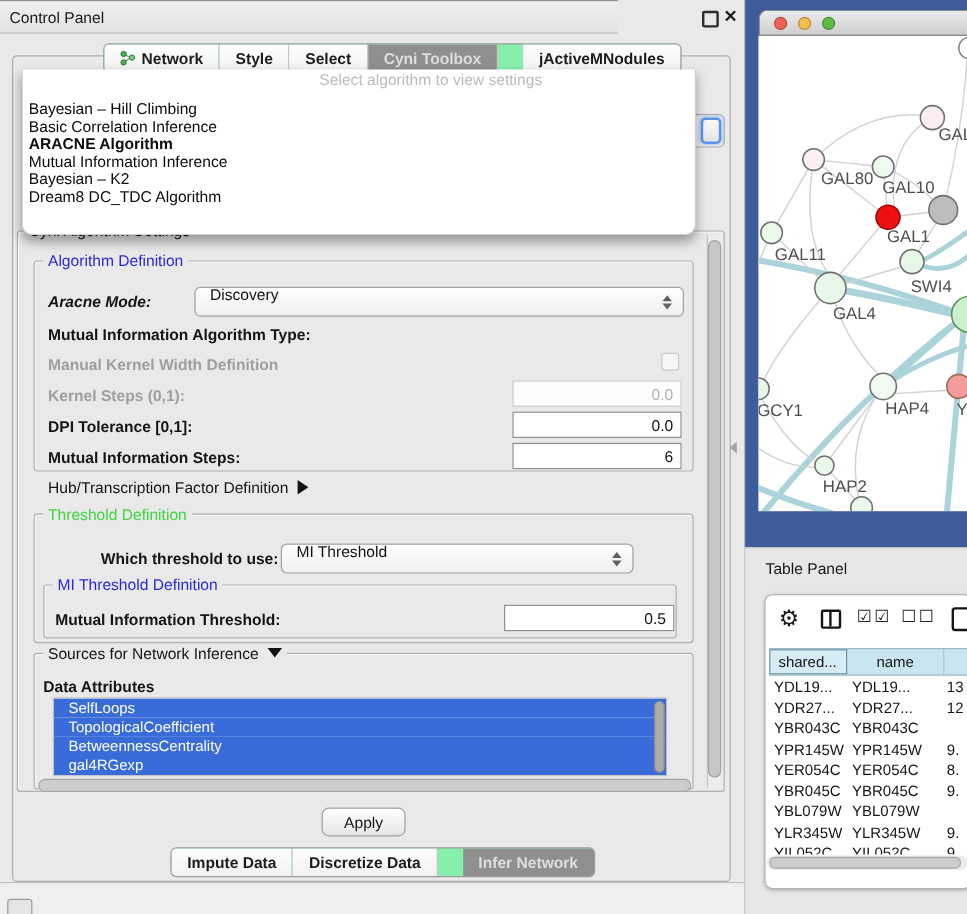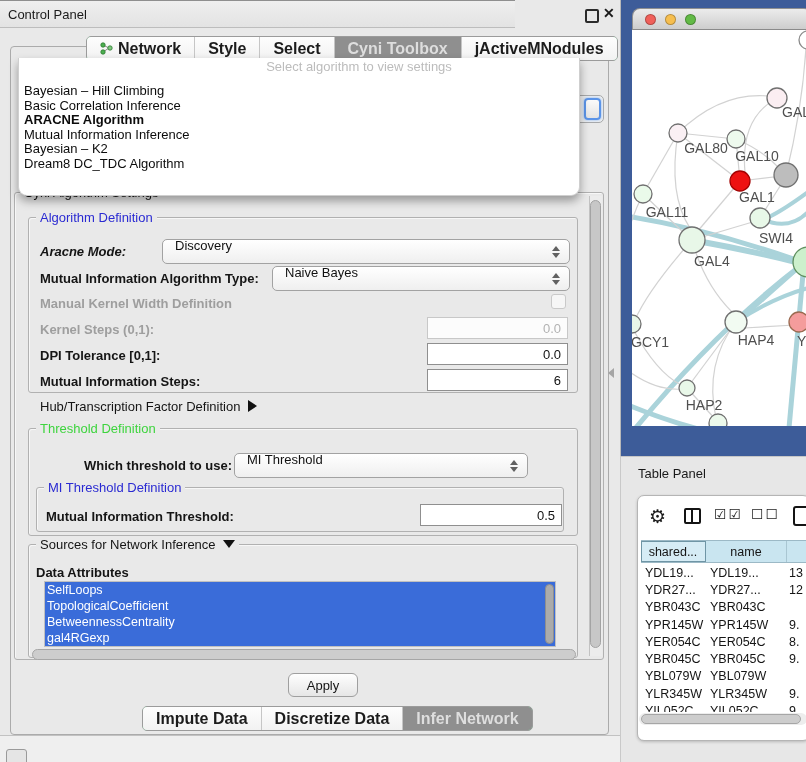--- a/index.html
+++ b/index.html
@@ -7,24 +7,24 @@
        font-family:"Liberation Sans",sans-serif;color:#151515;}
   
   .cp-header{position:absolute;left:0;top:0;width:515px;height:28px;
     background:linear-gradient(#efefef,#e3e3e3);border-top:1px solid #8f8f8f;
     border-bottom:1px solid #bdbdbd;box-sizing:border-box;}
   .cp-title{position:absolute;left:8px;top:6px;font-size:13px;color:#1a1a1a;}
   .float-box{position:absolute;left:585px;top:9px;width:10px;height:10px;border:2px solid #2b2b2b;border-radius:2px;}
   .close-x{position:absolute;left:603px;top:5px;font-size:14px;font-weight:bold;color:#1a1a1a;}
   
   .seg-tabs{position:absolute;display:flex;height:23px;border:1px solid #9b9b9b;border-radius:5px;
-    overflow:hidden;background:#86efac;font-size:16px;font-weight:bold;color:#1c1c1c;text-align:right;}
+    overflow:hidden;background:#86efac;font-size:13px;font-weight:bold;color:#1c1c1c;text-align:right;}
   .seg-tab{display:flex;align-items:center;gap:5px;padding:0 13px;border-right:1px solid #c6c6c6;
     background:linear-gradient(#fdfdfd,#f2f2f2);white-space:nowrap;line-height:23px;}
-  .seg-tab:last-child{border-right:none;}
+  .seg-tab:last-child{border-right:none;margin-left:21px;}
   .seg-tab.selected{background:#8f8f8f;color:#dedede;}
   
   .outer-panel{position:absolute;left:10px;top:46px;width:599px;height:689px;
     border:1px solid #ababab;border-radius:4px;box-sizing:border-box;}
   
   .combo-remnant{position:absolute;left:575px;top:95px;width:29px;height:28px;background:#f0f0f0;
     border:1px solid #a8a8a8;border-radius:5px;box-sizing:border-box;}
   .combo-remnant .blue-btn{position:absolute;right:2px;top:2px;width:17px;height:22px;border-radius:4px;
     border:2px solid #5b94e8;box-shadow:0 0 3px #7fb0f2;background:linear-gradient(#fafafa,#e4e4e4);box-sizing:border-box;}
   .dropdown{position:absolute;left:18px;top:58px;width:562px;height:138px;background:#ffffff;
@@ -58,24 +58,24 @@
     border-bottom:6px solid transparent;border-left:9px solid #111;margin-left:8px;vertical-align:-1px;}
   .tri-down{display:inline-block;width:0;height:0;border-left:6px solid transparent;
     border-right:6px solid transparent;border-top:8px solid #111;margin-left:7px;vertical-align:1px;}
   
   .vtrack{position:absolute;background:#ececec;border-left:1px solid #c2c2c2;box-sizing:border-box;}
   .vthumb{position:absolute;background:#c7c7c7;border:1px solid #a3a3a3;border-radius:6px;box-sizing:border-box;}
   .hthumb{position:absolute;background:#cdcdcd;border:1px solid #a6a6a6;border-radius:6px;box-sizing:border-box;}
   
   .src-list{position:absolute;left:44px;top:581px;width:512px;height:66px;background:#fff;
     border:1px solid #c0c0c0;overflow:hidden;box-sizing:border-box;}
-  .src-item{height:16px;line-height:16px;padding-left:2px;font-size:12.5px;color:#fff;background:#3a6cd9;white-space:nowrap;}
+  .src-item{height:16px;line-height:16px;padding-left:12px;font-size:12.5px;color:#fff;background:#3a6cd9;white-space:nowrap;}
   
   .btn{position:absolute;border:1px solid #9f9f9f;border-radius:6px;background:linear-gradient(#fefefe,#e6e6e6);
-    font-size:13px;text-align:center;box-sizing:border-box;margin-left:20px;}
+    font-size:13px;text-align:center;box-sizing:border-box;}
   
   .net-bg{position:absolute;left:620px;top:0;width:186px;height:456px;background:#3d5c99;border-left:1px solid #b9b9b9;box-sizing:border-box;}
   .net-window-bar{position:absolute;left:632px;top:8px;width:180px;height:22px;
     background:linear-gradient(#ececec,#cdcdcd);border:1px solid #909090;border-bottom:1px solid #8a8a8a;
     border-radius:8px 8px 0 0;box-sizing:border-box;}
   .tl{position:absolute;top:5px;width:11px;height:11px;border-radius:50%;border:1px solid rgba(0,0,0,0.25);box-sizing:border-box;}
   .net-content{position:absolute;left:632px;top:30px;width:174px;height:396px;background:#ffffff;overflow:hidden;}
   svg text{font-family:"Liberation Sans",sans-serif;font-size:14px;fill:#4f4f4f;}
   .split-arrow{position:absolute;left:608px;top:368px;width:0;height:0;border-top:5px solid transparent;
     border-bottom:5px solid transparent;border-right:6px solid #a5a5a5;}
@@ -175,27 +175,20 @@
   <div class="lbl" style="left:40px;top:244px;font-style:italic;">Aracne Mode:</div>
   <div class="combo" style="left:162px;top:239px;width:408px;">
     <span>Discovery</span>
     <span class="spin">
         <i class="up"></i>
         <i class="down"></i>
       </span>
   </div>
 
   <div class="lbl" style="left:40px;top:271px;">Mutual Information Algorithm Type:</div>
-  <div class="combo" style="left:272px;top:266px;width:298px;">
-    <span>Naive Bayes</span>
-    <span class="spin">
-        <i class="up"></i>
-        <i class="down"></i>
-      </span>
-  </div>
 
   <div class="lbl disabled" style="left:40px;top:296px;">Manual Kernel Width Definition</div>
   <div class="checkbox" style="left:551px;top:294px;"></div>
 
   <div class="lbl disabled" style="left:40px;top:322px;">Kernel Steps (0,1):</div>
   <div class="field disabled" style="left:427px;top:317px;width:141px;">0.0</div>
 
   <div class="lbl" style="left:40px;top:348px;">DPI Tolerance [0,1]:</div>
   <div class="field" style="left:427px;top:343px;width:141px;">0.0</div>
 

